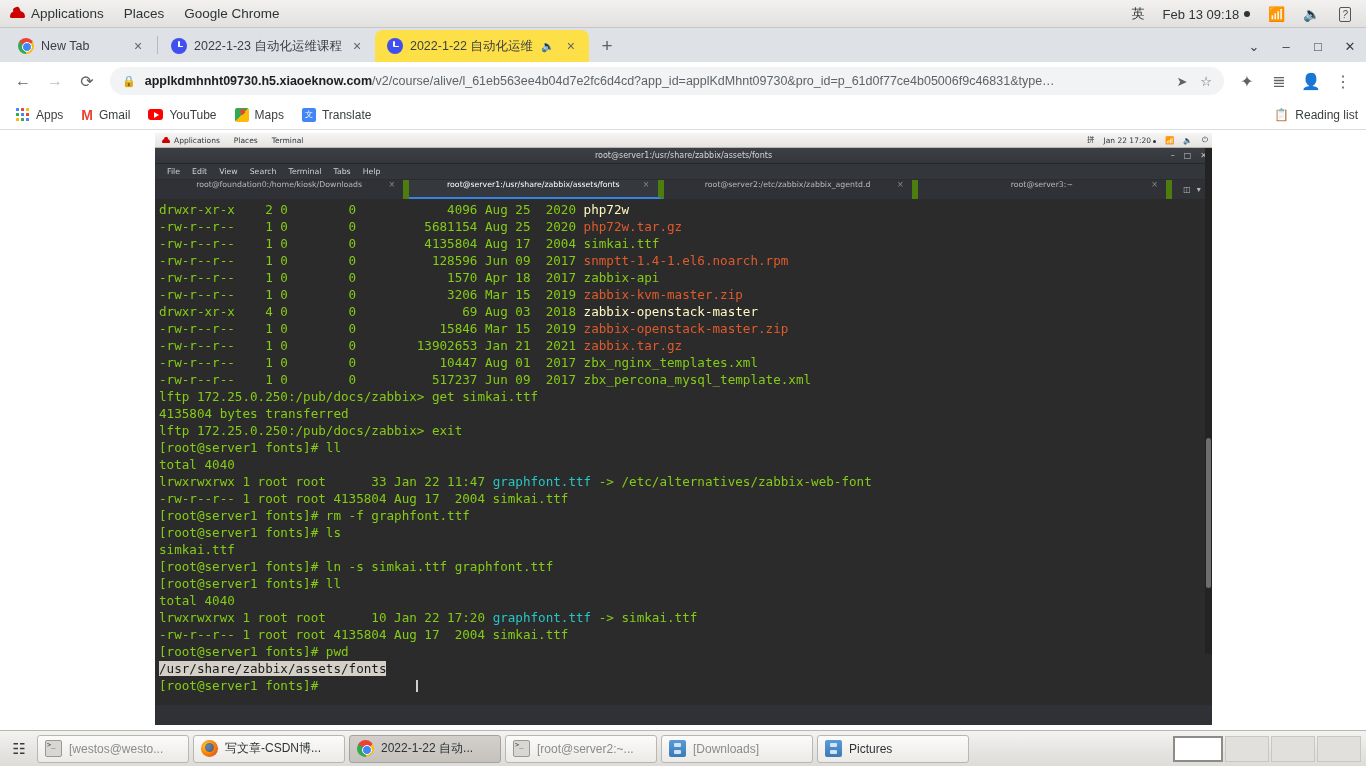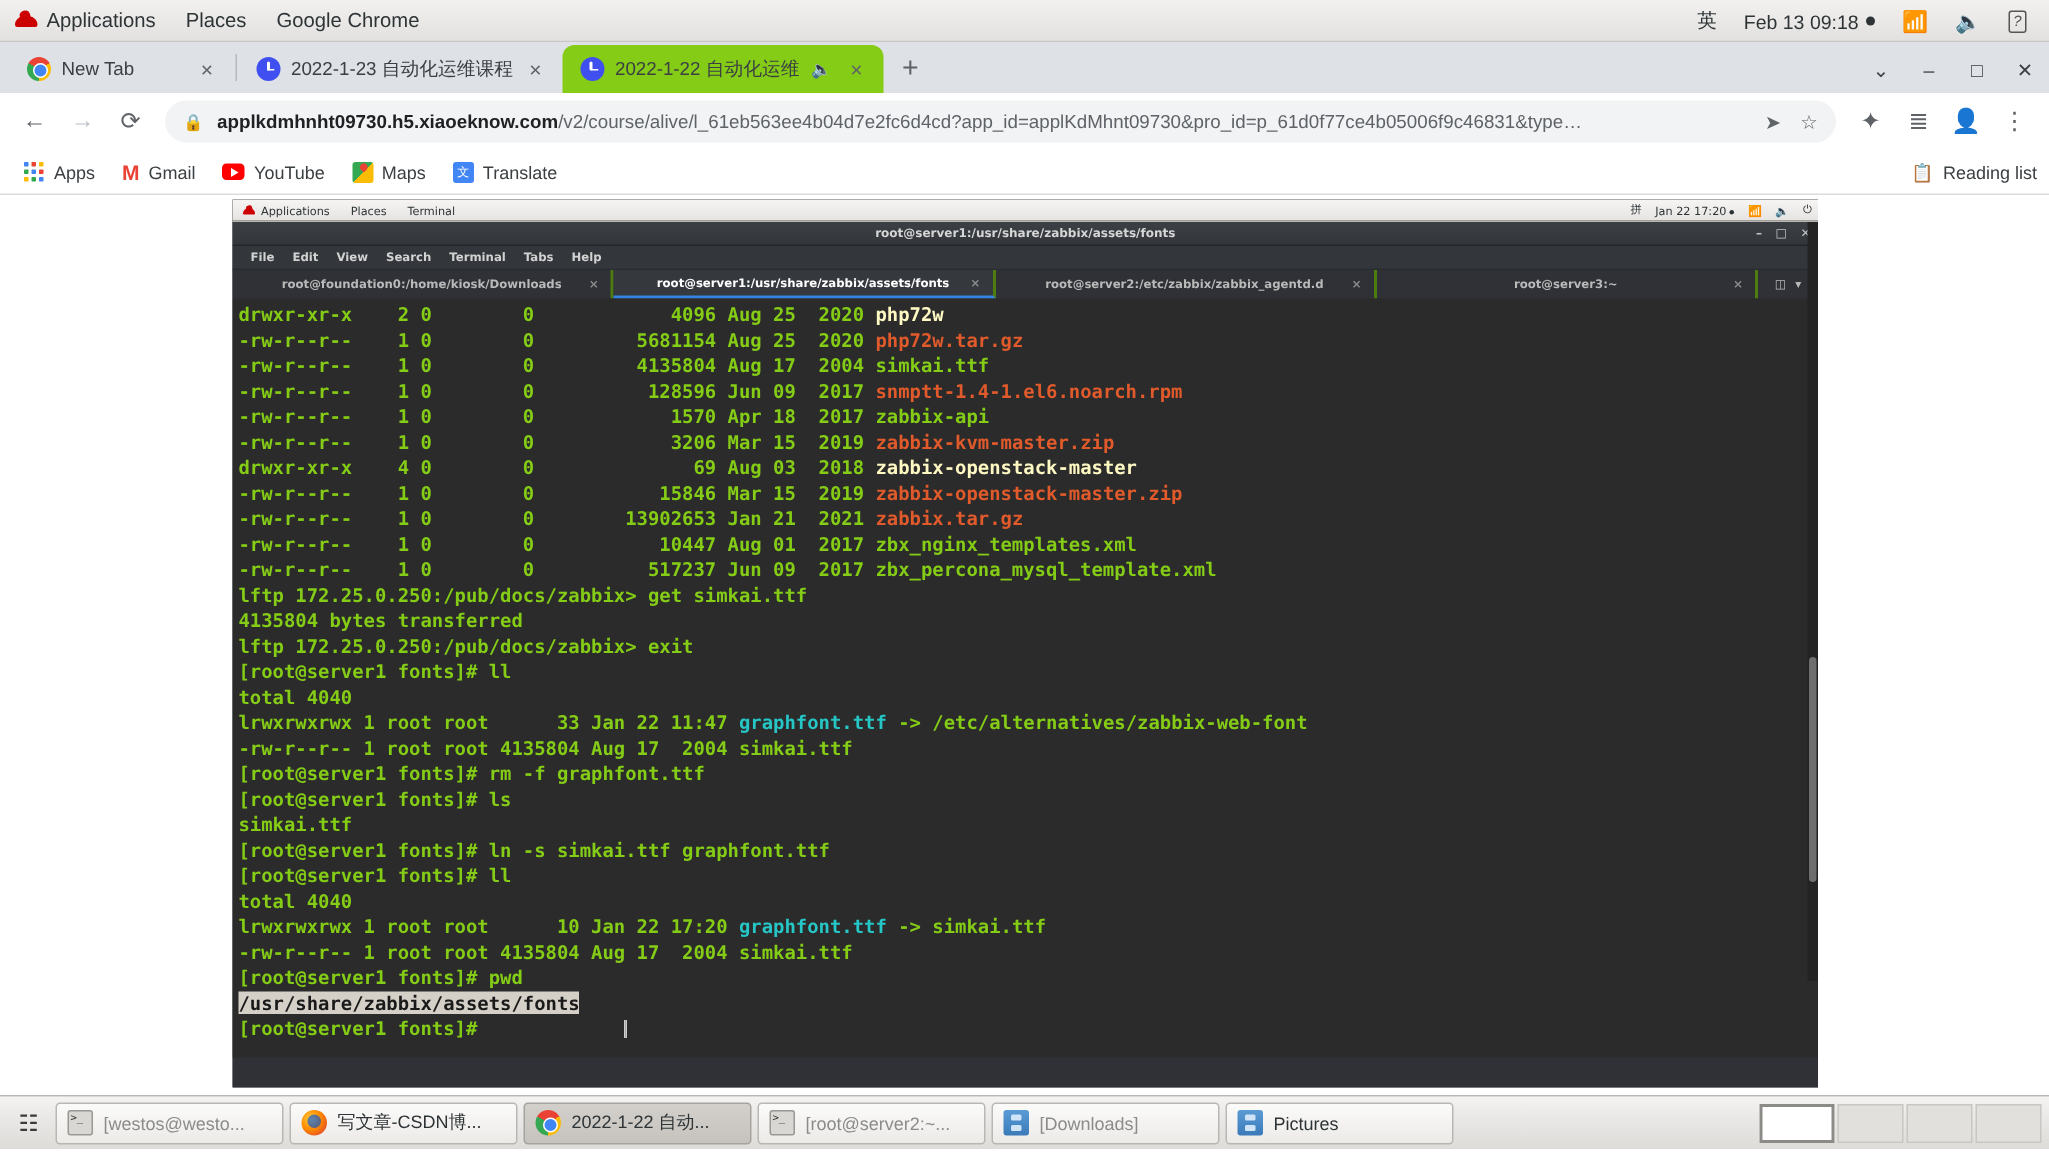--- a/index.html
+++ b/index.html
@@ -53,21 +53,21 @@
   #tabstrip {
     height: 34px; display: flex; align-items: flex-end; padding-left: 6px;
     background: #dee1e6;
   }
   .tab {
     height: 32px; display: flex; align-items: center; gap: 7px;
     padding: 0 10px 0 12px; font-size: 12.5px; color: #3c4043;
     border-radius: 8px 8px 0 0; min-width: 150px; max-width: 240px;
     position: relative;
   }
-  .tab.active { background: #84cc16; }
+  .tab.active { background: #fde047; }
   .tab.inactive { background: transparent; }
   .tab .tab-title {
     flex: 1; overflow: hidden; white-space: nowrap; text-overflow: clip;
   }
   .tab .tab-close { font-size: 14px; color: #5f6368; width: 16px; text-align: center; }
   .tab-sep { width: 1px; height: 18px; background: #b6bac0; align-self: center; margin: 0 1px; }
   .favicon { width: 16px; height: 16px; flex: 0 0 16px; }
   .fav-chrome {
     border-radius: 50%;
     background:
@@ -176,41 +176,41 @@
     position: relative;
   }
   #shot-gnome .g-item { padding: 0 7px; display:flex;align-items:center;gap:4px; }
   .rh-mini { width:8px;height:7px;position:relative;display:inline-block;}
   .rh-mini:before{content:"";position:absolute;left:0;top:2px;width:8px;height:4px;background:#cc0000;border-radius:4px 4px 1px 1px;}
   .rh-mini:after{content:"";position:absolute;left:1.5px;top:0;width:4px;height:3px;background:#cc0000;border-radius:50% 50% 0 0;transform:rotate(-18deg);}
   #shot-gnome .g-right{position:absolute;right:4px;display:flex;align-items:center;gap:9px;font-size:7.5px;}
   .mini-dot{width:3px;height:3px;background:#2e3436;border-radius:50%;display:inline-block;}
 
   
-  #term-win { background: #2f3136; height: 577px; position: relative; font-weight: bold; }
+  #term-win { background: #2f3136; height: 577px; position: relative; }
   #term-title {
     height: 16px; background: linear-gradient(to bottom,#3c3f44,#33363b);
     border-bottom: 1px solid #25272b;
     display:flex;align-items:center;justify-content:center;
     font-size: 8px; color: #d6d6d6; position: relative;
   }
   #term-title .wbtns{position:absolute;right:5px;display:flex;gap:9px;font-size:8px;color:#c5c5c5;}
   #term-menu {
     height: 16px; background:#33363b; display:flex; align-items:center; gap:0px;
     padding-left: 6px; font-size: 7.8px; color: #d2d2d2;
     border-bottom:1px solid #2a2c30;
   }
   #term-menu span { padding: 0 6px; }
   #term-tabs {
     height: 19px; background:#2f3136; display:flex; align-items:stretch;
     font-size: 7.8px; color:#b9b9b9; position:relative;
   }
   .tterm-tab {
-    flex: 1; display:flex;align-items:center;justify-content:center;gap:0;
-    position:relative; border-right:2px solid #4d7c0f;
+    flex: 1; display:flex;justify-content:center;gap:0;
+    position:relative; border-right:6px solid #4d7c0f;
   }
   .tterm-tab .ttl{ max-width: 86%; overflow:hidden;white-space:nowrap;text-align:center;}
   .tterm-tab .tx { position:absolute; right:8px; color:#8b8b8b; font-size:8px;}
   .tterm-tab.sel { background:#35383d; color:#fff; border-bottom:2px solid #3584e4; }
   #term-tabs .tabs-right{width:40px;display:flex;align-items:center;justify-content:center;gap:6px;color:#b9b9b9;font-size:8px;}
 
   #term-body {
     background:#2b2b2b; height: 506px; padding: 2px 0 0 2px;
     font-family: "DejaVu Sans Mono", monospace;
     font-size: 12.6px; line-height: 17px; color: #e6e6e6;

